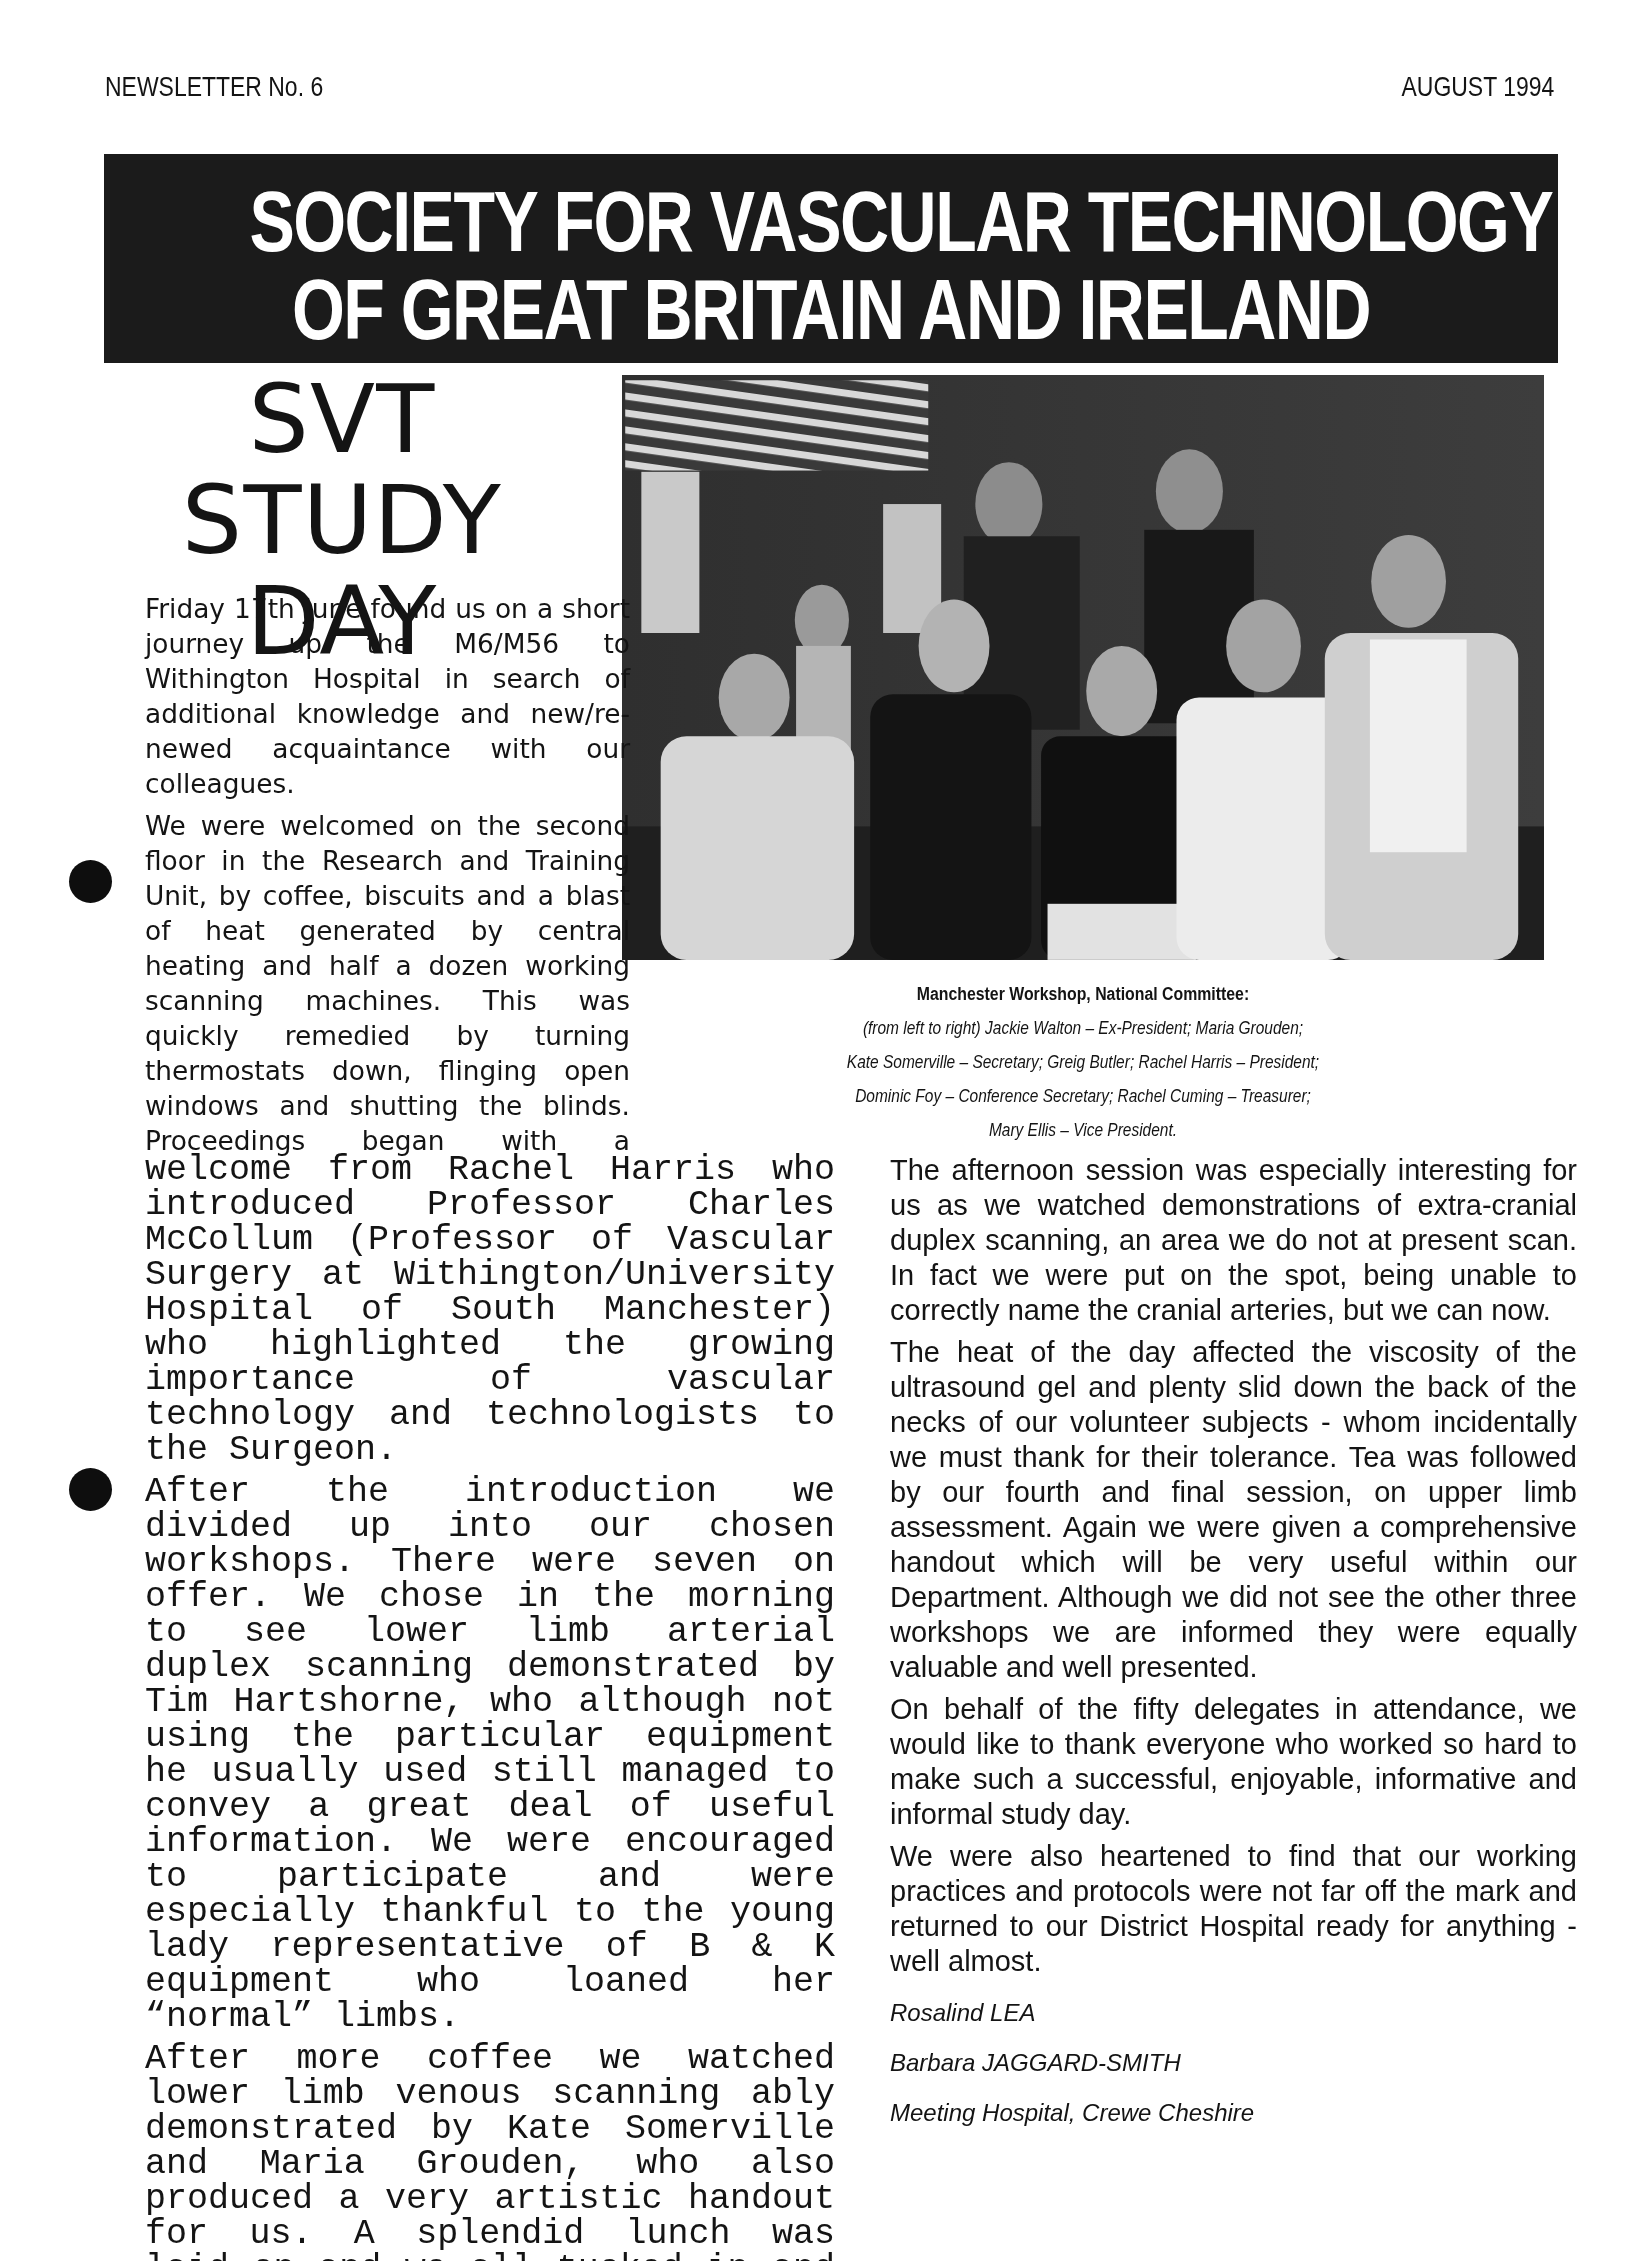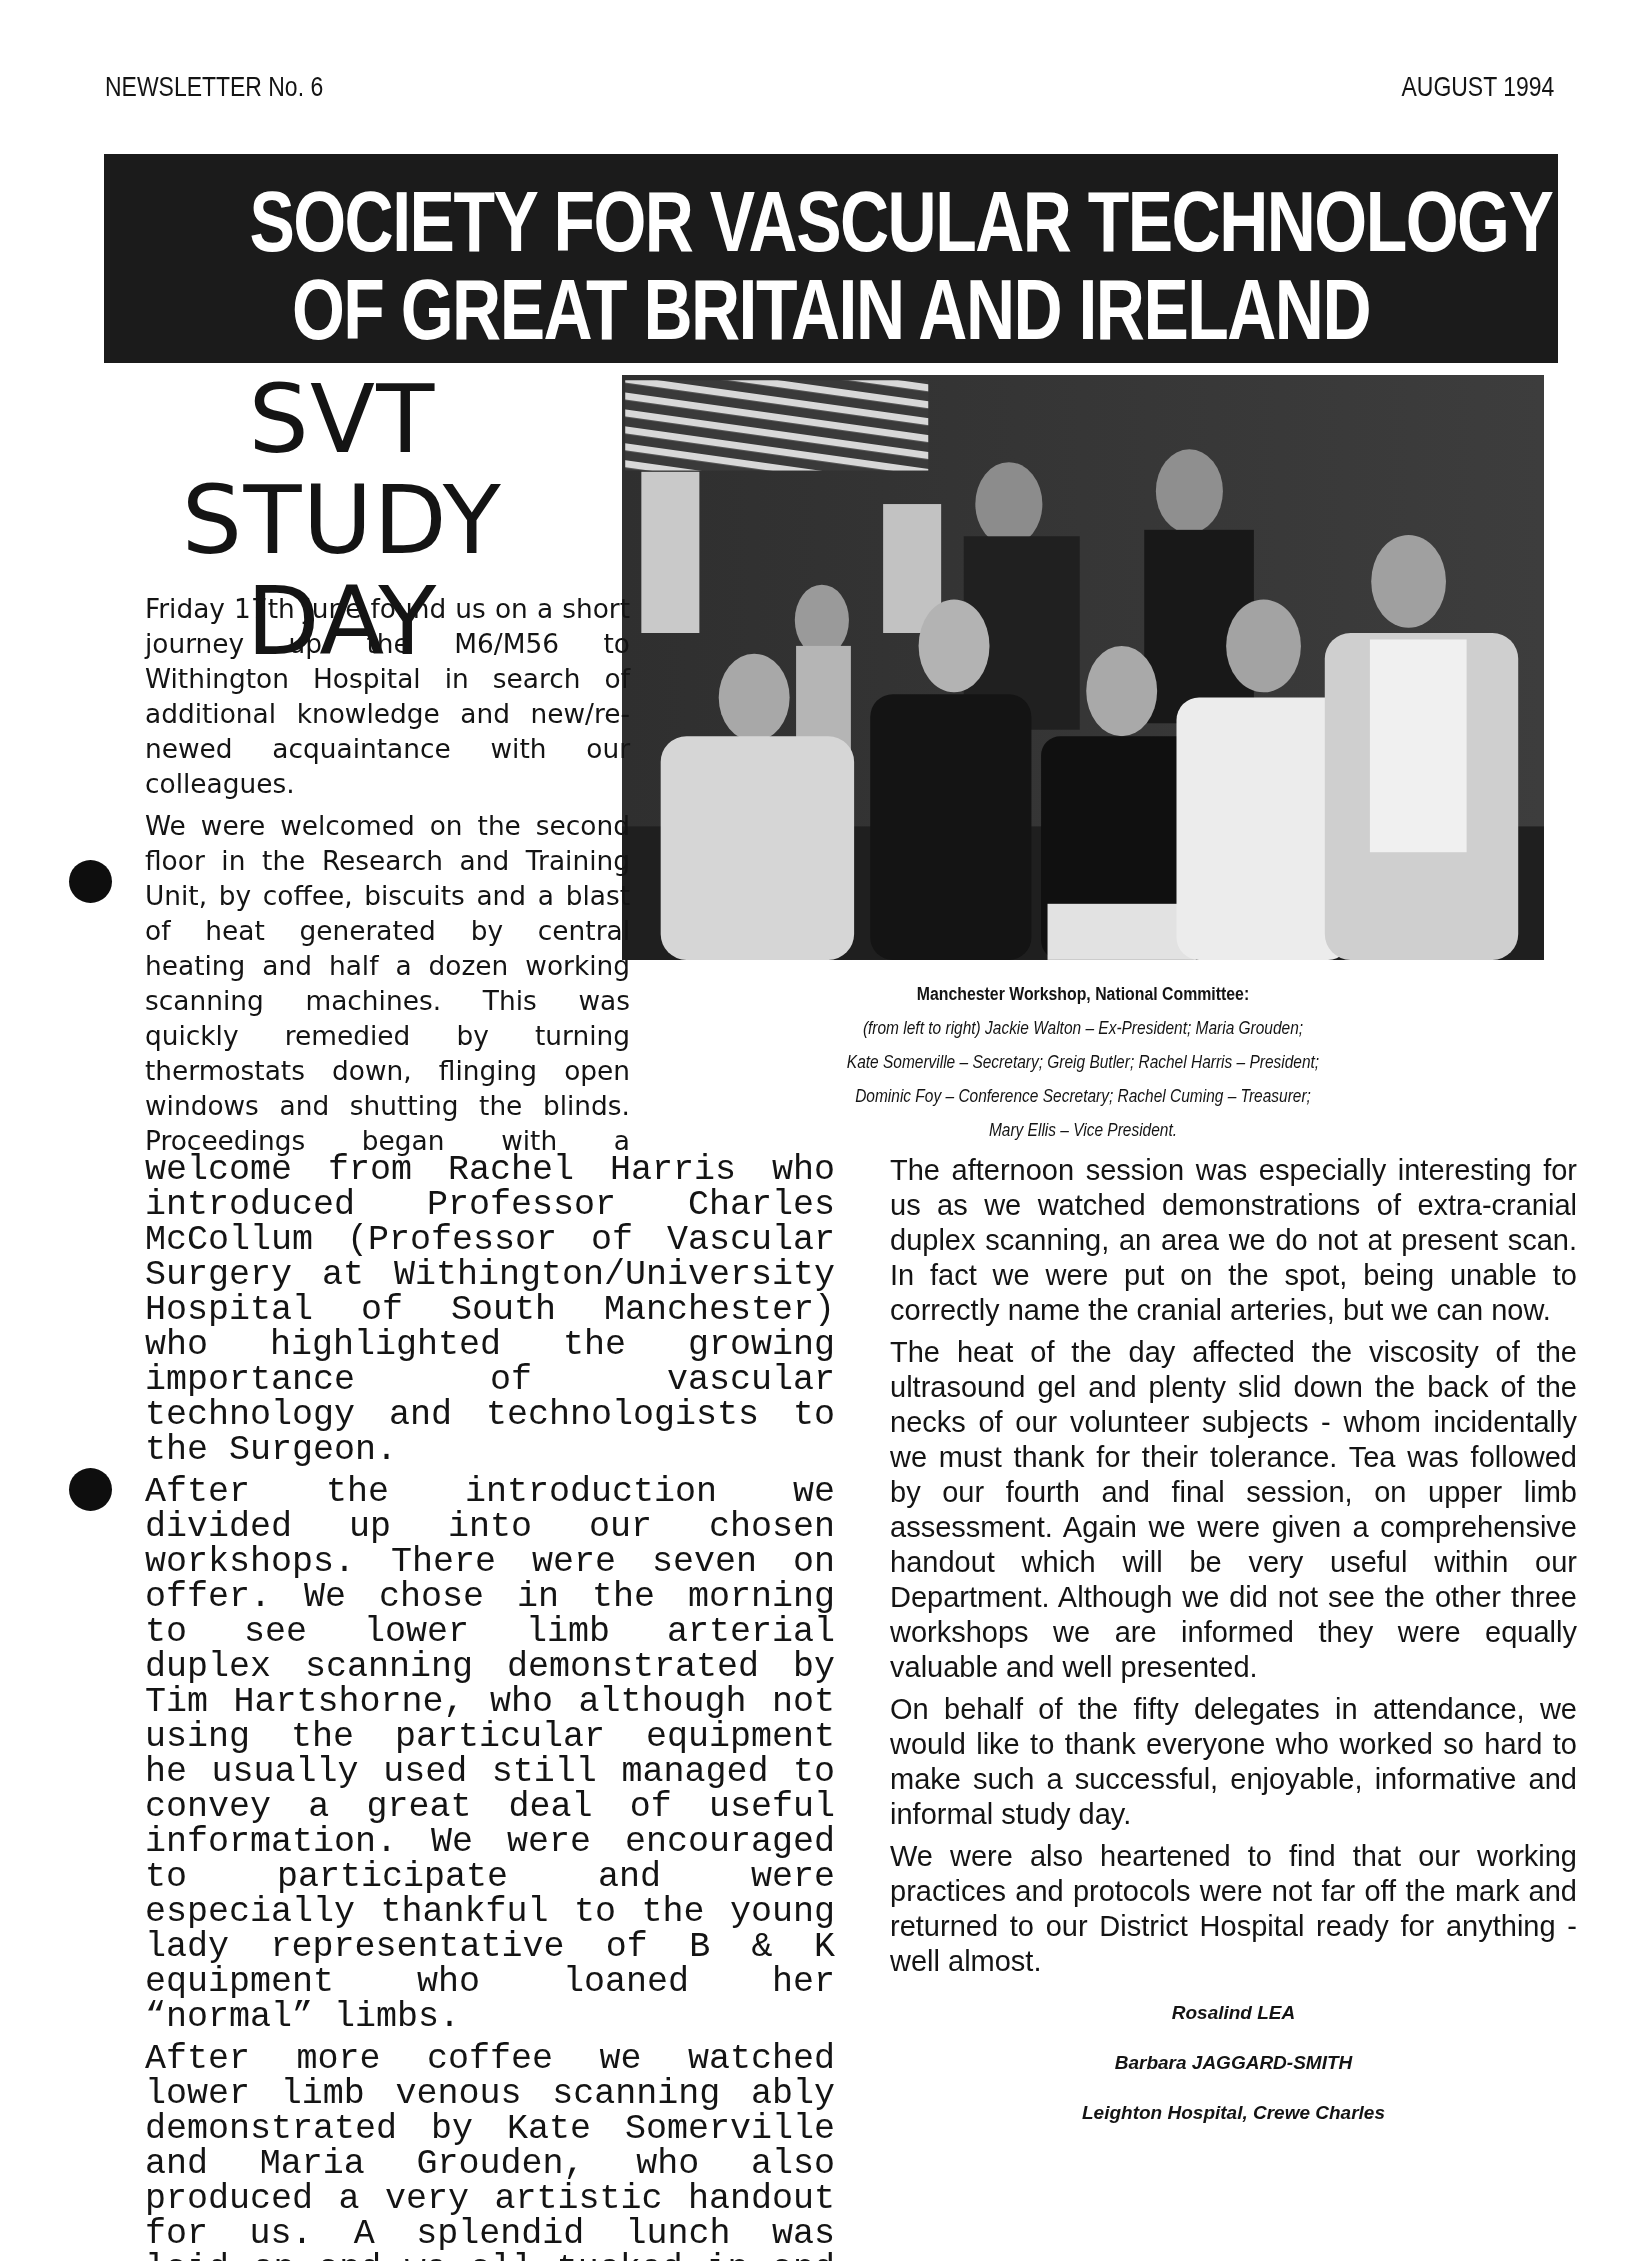--- a/index.html
+++ b/index.html
@@ -21,21 +21,21 @@
 
   #caption { left: 622px; top: 977px; width: 922px; text-align: center; font-size: 18px; line-height: 34px; }
   #caption-title { font-weight: bold; transform: scaleX(0.88); }
   #caption-body { font-style: italic; transform: scaleX(0.86); }
 
   .col { position: absolute; font-family: "DejaVu Sans", sans-serif; font-size: 26.4px; line-height: 35px; text-align: justify; margin-left: 44px; }
   .col p { margin: 0 0 7px 0; }
   #left-narrow { left: 101px; top: 591px; width: 485px; }
   #left-full { left: 101px; top: 1153px; width: 690px; font-family: Liberation Mono, monospace; font-size: 35px; }
   #right-col { left: 846px; top: 1153px; width: 687px; font-family: "Liberation Sans", sans-serif; font-size: 29px; }
-  .sig { text-align: center; font-style: italic; font-weight: bold; margin: 0; line-height: 43px; font-size: 19px; }
+  .sig { text-align: left; font-style: italic; font-weight: normal; margin: 0; line-height: 43px; font-size: 24px; }
   #signature { margin-top: 11.6px; }
 
   .punch { position: absolute; width: 43px; height: 43px; border-radius: 50%; background: #0e0e0e; }
 </style>
 </head>
 <body>
 
 <div class="abs topline" id="issue">NEWSLETTER No. 6</div>
 <div class="abs topline" id="date">AUGUST 1994</div>
 
@@ -115,19 +115,19 @@
 </div>
 
 <div class="col" id="right-col">
   <p>The afternoon session was especially interesting for us as we watched demonstrations of extra-cranial duplex scanning, an area we do not at present scan. In fact we were put on the spot, being unable to correctly name the cranial arteries, but we can now.</p>
   <p>The heat of the day affected the viscosity of the ultrasound gel and plenty slid down the back of the necks of our volunteer subjects - whom incidentally we must thank for their tolerance. Tea was followed by our fourth and final session, on upper limb assessment. Again we were given a comprehensive handout which will be very useful within our Department. Although we did not see the other three workshops we are informed they were equally valuable and well presented.</p>
   <p>On behalf of the fifty delegates in attendance, we would like to thank everyone who worked so hard to make such a successful, enjoyable, informative and informal study day.</p>
   <p>We were also heartened to find that our working practices and protocols were not far off the mark and returned to our District Hospital ready for anything - well almost.</p>
   <div id="signature">
     <p class="sig">Rosalind LEA</p>
     <p class="sig">Barbara JAGGARD-SMITH</p>
-    <p class="sig">Leighton Hospital, Crewe Charles</p>
+    <p class="sig">Meeting Hospital, Crewe Cheshire</p>
   </div>
 </div>
 
 <div class="punch" style="left:69px; top:860px;"></div>
 <div class="punch" style="left:69px; top:1468px;"></div>
 
 
 </body></html>

